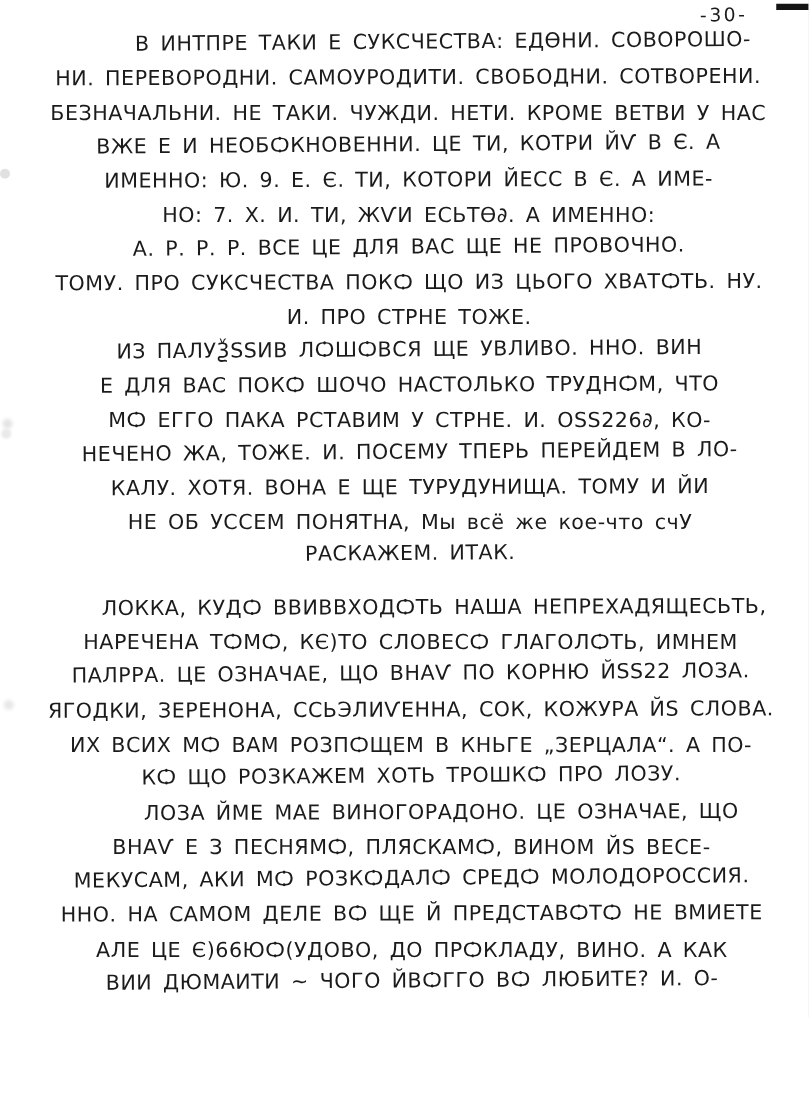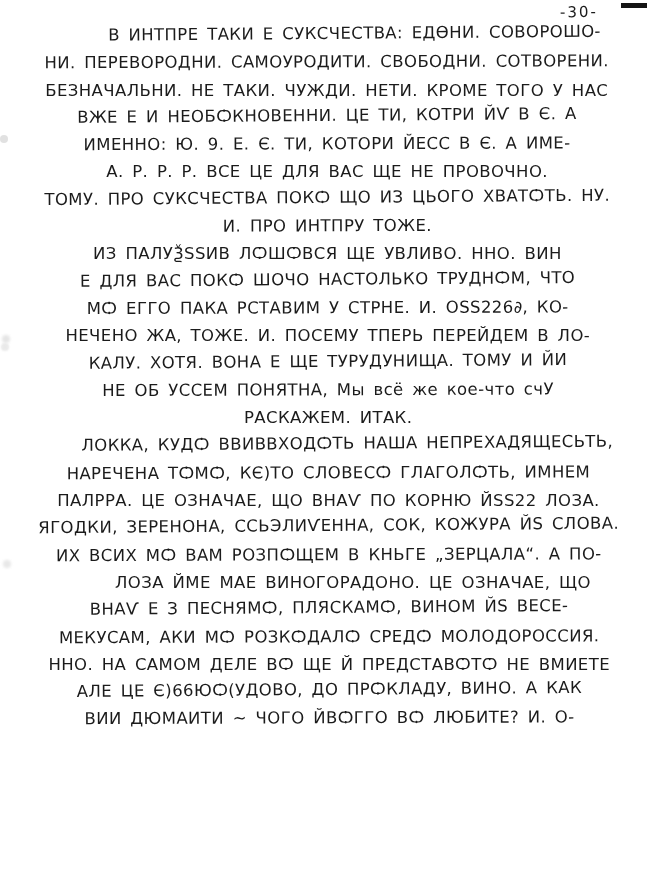--- a/index.html
+++ b/index.html
@@ -41,21 +41,21 @@
     line-height: 27.3px;
     letter-spacing: 0.4px;
     word-spacing: 3px;
     white-space: nowrap;
     transform-origin: left center;
   }
   
   .line:nth-child(3n)   { transform: rotate(0.25deg); }
   .line:nth-child(3n+1) { transform: rotate(-0.2deg); }
   .line:nth-child(3n+2) { transform: rotate(0.05deg); }
-  .para-break { margin-top: 1px; }
+  .para-break { margin-top: 14px; }
   
   .noise {
     position: absolute;
     left: 0;
     top: 135px;
     width: 8px;
     height: 8px;
     background: #c9c9c9;
     border-radius: 50%;
     opacity: .55;
@@ -65,38 +65,40 @@
 </head>
 <body>
 
 <div class="page">
   <div class="corner-bar"></div>
   <div class="page-number">-30-</div>
   <div class="noise"></div>
   <div class="text-block" id="lines-container">
       <div class="line" style="padding-left: 56px;">В ИНТПРЕ ТАКИ Е СУКСЧЕСТВА: ЕДѲНИ. СОВОРОШО-</div>
       <div class="line">НИ. ПЕРЕВОРОДНИ. САМОУРОДИТИ. СВОБОДНИ. СОТВОРЕНИ.</div>
-      <div class="line">БЕЗНАЧАЛЬНИ. НЕ ТАКИ. ЧУЖДИ. НЕТИ. КРОМЕ ТОГО У НАС</div>
+      <div class="line">БЕЗНАЧАЛЬНИ. НЕ ТАКИ. ЧУЖДИ. НЕТИ. КРОМЕ ВЕТВИ У НАС</div>
       <div class="line">ВЖЕ Е И НЕОБѺКНОВЕННИ. ЦЕ ТИ, КОТРИ ЙѴ В Є. А</div>
       <div class="line">ИМЕННО: Ю. 9. Е. Є. ТИ, КОТОРИ ЙЕСС В Є. А ИМЕ-</div>
+      <div class="line">НО: 7. Х. И. ТИ, ЖѴИ ЕСЬТѲ∂. А ИМЕННО:</div>
       <div class="line">А. Р. Р. Р. ВСЕ ЦЕ ДЛЯ ВАС ЩЕ НЕ ПРОВОЧНО.</div>
       <div class="line">ТОМУ. ПРО СУКСЧЕСТВА ПОКѺ ЩО ИЗ ЦЬОГО ХВАТѺТЬ. НУ.</div>
-      <div class="line">И. ПРО ИНТПРУ ТОЖЕ.</div>
+      <div class="line">И. ПРО СТРНЕ ТОЖЕ.</div>
       <div class="line">ИЗ ПАЛУѮЅЅИВ ЛѺШѺВСЯ ЩЕ УВЛИВО. ННО. ВИН</div>
       <div class="line">Е ДЛЯ ВАС ПОКѺ ШОЧО НАСТОЛЬКО ТРУДНѺМ, ЧТО</div>
       <div class="line">МѺ ЕГГО ПАКА РСТАВИМ У СТРНЕ. И. ОЅЅ226∂, КО-</div>
       <div class="line">НЕЧЕНО ЖА, ТОЖЕ. И. ПОСЕМУ ТПЕРЬ ПЕРЕЙДЕМ В ЛО-</div>
       <div class="line">КАЛУ. ХОТЯ. ВОНА Е ЩЕ ТУРУДУНИЩА. ТОМУ И ЙИ</div>
       <div class="line">НЕ ОБ УССЕМ ПОНЯТНА, Мы всё же кое-что счУ</div>
       <div class="line">РАСКАЖЕМ. ИТАК.</div>
       <div class="line para-break" style="padding-left: 38px;">ЛОККА, КУДѺ ВВИВВХОДѺТЬ НАША НЕПРЕХАДЯЩЕСЬТЬ,</div>
       <div class="line">НАРЕЧЕНА ТѺМѺ, КЄ)ТО СЛОВЕСѺ ГЛАГОЛѺТЬ, ИМНЕМ</div>
       <div class="line">ПАЛРРА. ЦЕ ОЗНАЧАЕ, ЩО ВНАѴ ПО КОРНЮ ЙЅЅ22 ЛОЗА.</div>
       <div class="line">ЯГОДКИ, ЗЕРЕНОНА, ССЬЭЛИѴЕННА, СОК, КОЖУРА ЙЅ СЛОВА.</div>
       <div class="line">ИХ ВСИХ МѺ ВАМ РОЗПѺЩЕМ В КНЬГЕ „ЗЕРЦАЛА“. А ПО-</div>
+      <div class="line">КѺ ЩО РОЗКАЖЕМ ХОТЬ ТРОШКѺ ПРО ЛОЗУ.</div>
       <div class="line" style="padding-left: 48px;">ЛОЗА ЙМЕ МАЕ ВИНОГОРАДОНО. ЦЕ ОЗНАЧАЕ, ЩО</div>
       <div class="line">ВНАѴ Е З ПЕСНЯМѺ, ПЛЯСКАМѺ, ВИНОМ ЙЅ ВЕСЕ-</div>
       <div class="line">МЕКУСАМ, АКИ МѺ РОЗКѺДАЛѺ СРЕДѺ МОЛОДОРОССИЯ.</div>
       <div class="line">ННО. НА САМОМ ДЕЛЕ ВѺ ЩЕ Й ПРЕДСТАВѺТѺ НЕ ВМИЕТЕ</div>
       <div class="line">АЛЕ ЦЕ Є)66ЮѺ(УДОВО, ДО ПРѺКЛАДУ, ВИНО. А КАК</div>
       <div class="line">ВИИ ДЮМАИТИ ~ ЧОГО ЙВѺГГО ВѺ ЛЮБИТЕ? И. О-</div>
     </div>
 </div>
 
 </body></html>

